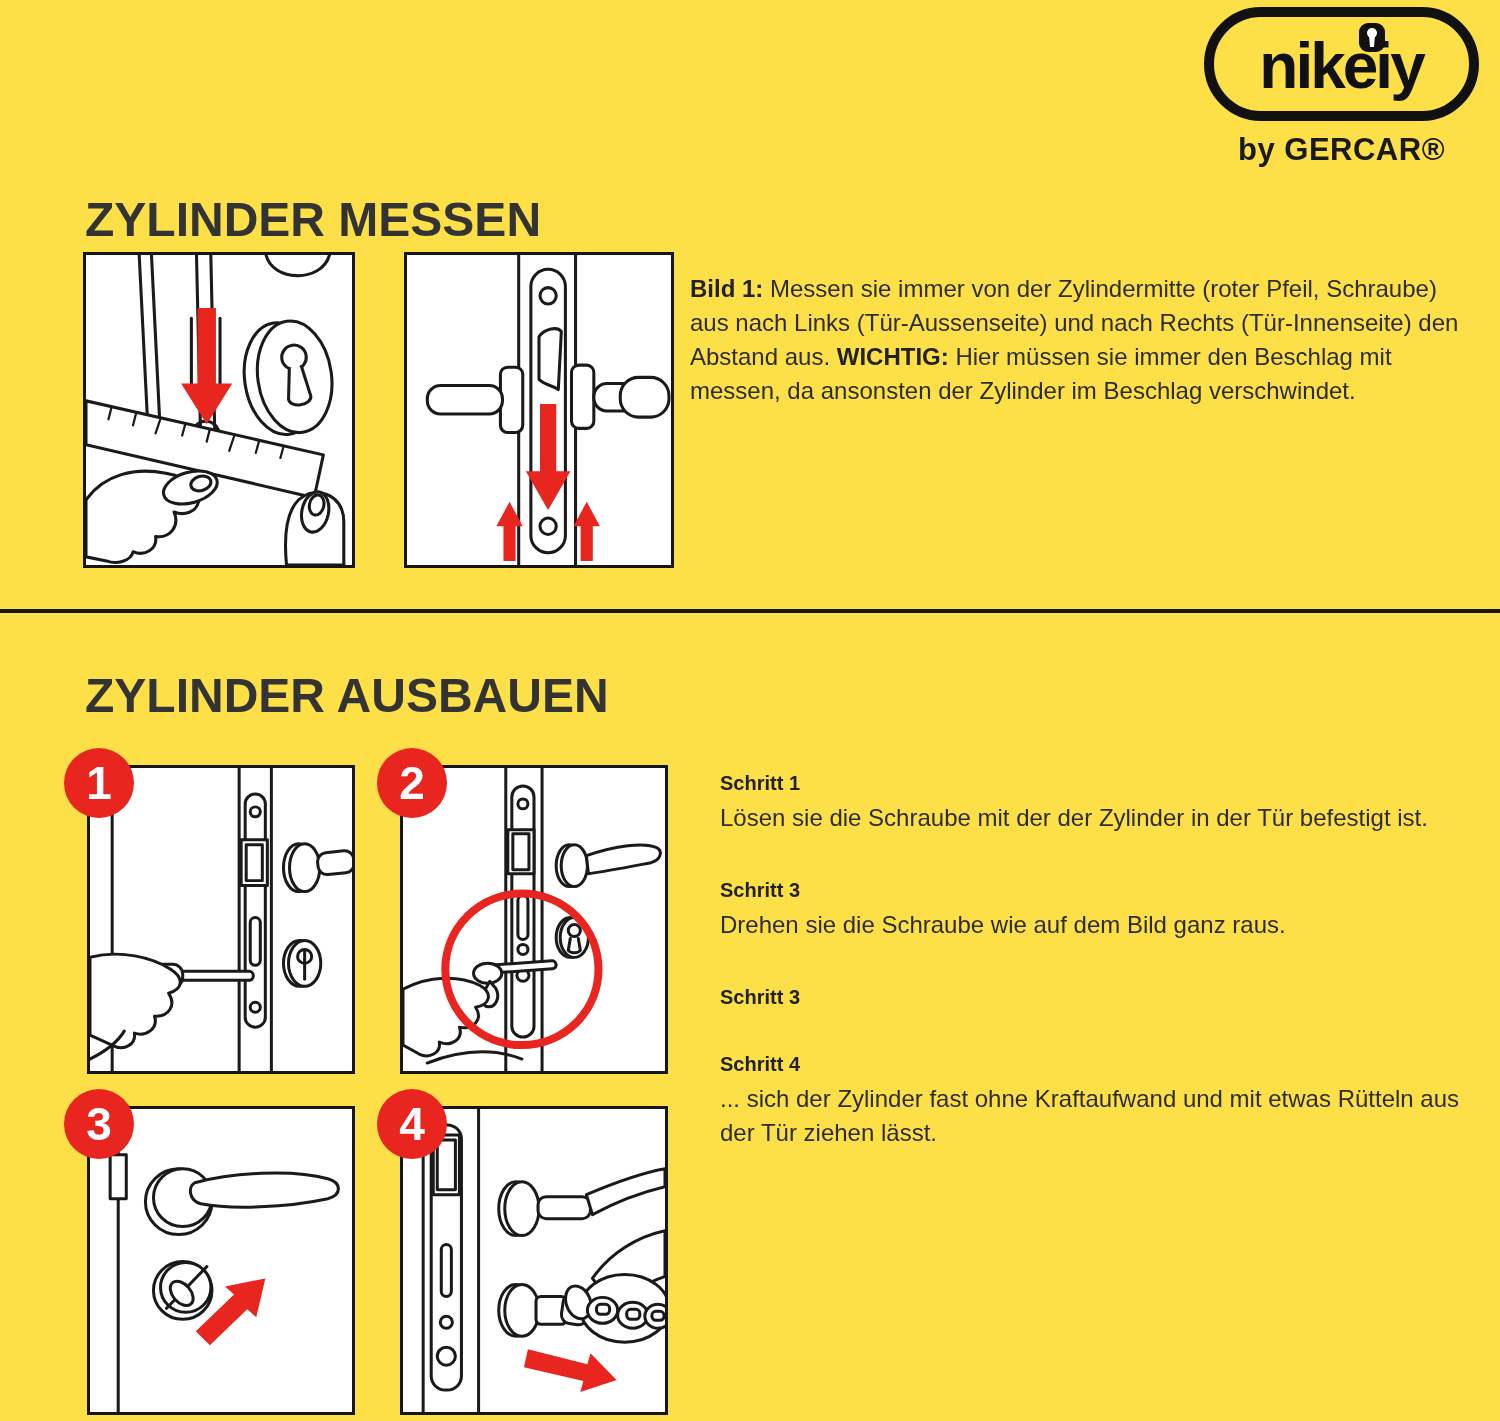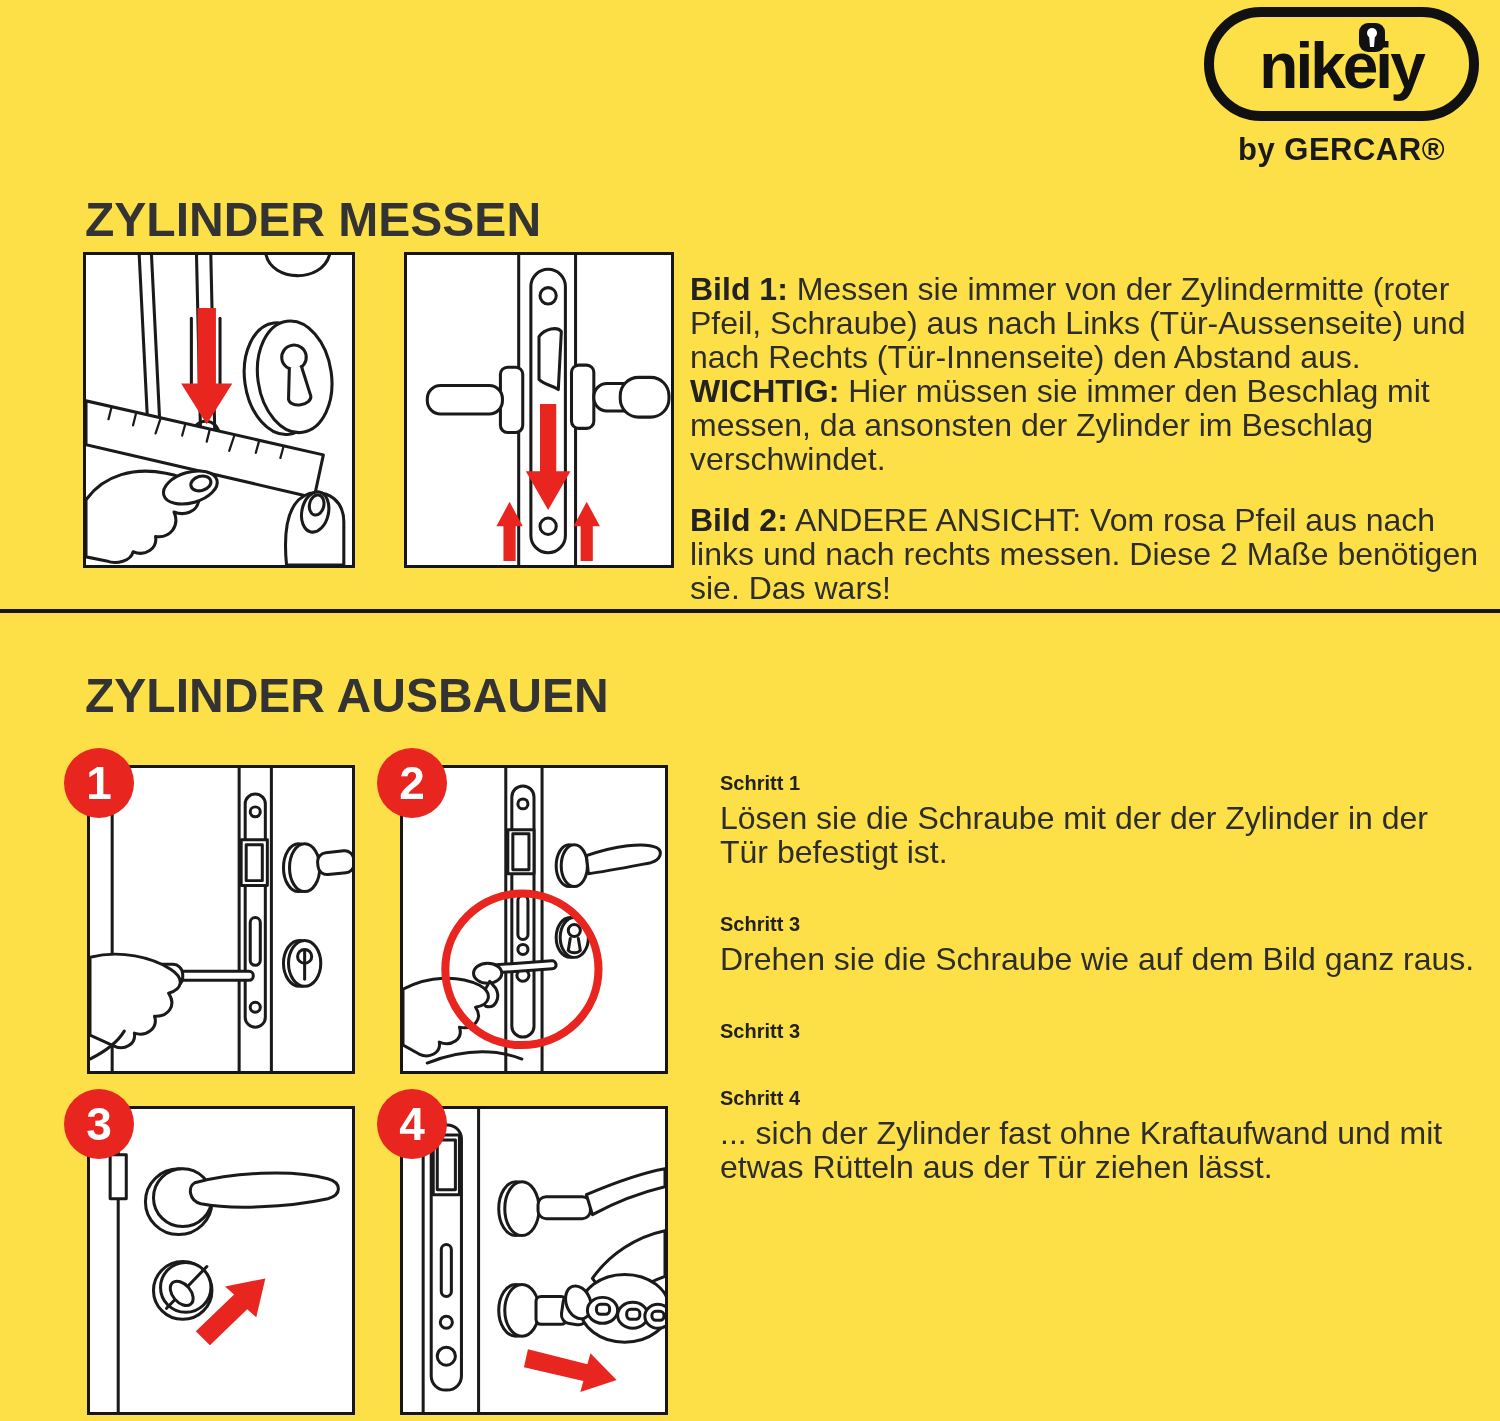--- a/index.html
+++ b/index.html
@@ -2,21 +2,21 @@
 <html><head>
 <meta charset="utf-8">
 <style>
   html,body{margin:0;padding:0;background:#ffffff;}
   #canvas{
     position:relative;width:1500px;height:1421px;background:#fde047;overflow:hidden;
     font-family:"Liberation Sans","DejaVu Sans",sans-serif;color:#2d2d2d;
   }
   .abs{position:absolute;}
   h1{margin:0;font-size:48px;font-weight:bold;color:#333333;letter-spacing:0;}
-  .bodytext{font-size:32px;line-height:34px;color:#2d2d2d;}
+  .bodytext{font-size:24px;line-height:34px;color:#2d2d2d;}
   .bodytext b{color:#222222;}
   .para{margin:0 0 27px 0;}
   .figbox{position:absolute;border:3px solid #161616;background:#ffffff;}
   .badge{
     position:absolute;left:-26px;top:-20px;width:70px;height:70px;border-radius:50%;
     background:#e8251e;color:#ffffff;font-size:46px;font-weight:bold;
     display:flex;align-items:center;justify-content:center;z-index:3;
   }
   .steplabel{font-size:20px;font-weight:bold;color:#222222;margin:0 0 6px 0;}
   .stepblock{margin-bottom:44px;}
@@ -131,23 +131,20 @@
         <polygon class="red" points="101,242 114,266 107,266 107,300 95,300 95,266 88,266"></polygon>
         <polygon class="red" points="177,242 190,266 183,266 183,300 171,300 171,266 164,266"></polygon>
       </svg>
     </div>
   </div>
 
   <div class="abs bodytext" style="left:690px;top:272px;width:790px;">
     <p class="para">
       <b>Bild 1:</b><span> Messen sie immer von der Zylindermitte (roter Pfeil, Schraube) aus nach Links (Tür-Aussenseite) und nach Rechts (Tür-Innenseite) den Abstand aus. </span><b>WICHTIG:</b><span> Hier müssen sie immer den Beschlag mit messen, da ansonsten der Zylinder im Beschlag verschwindet.</span>
     </p>
-    <p class="para">
-      <b>Bild 2:</b><span> ANDERE ANSICHT: Vom rosa Pfeil aus nach links und nach rechts messen. Diese 2 Maße benötigen sie. Das wars!</span>
-    </p>
   </div>
 
   <div class="divider"></div>
 
   <h1 class="abs" style="left:85px;top:668px;">ZYLINDER AUSBAUEN</h1>
 
   <div class="figbox" style="left:87px;top:765px;width:262px;height:303px;">
     <div class="badge">1</div>
     <div class="illwrap">
       <svg class="lineart" viewBox="0 0 260 304" preserveAspectRatio="none">

